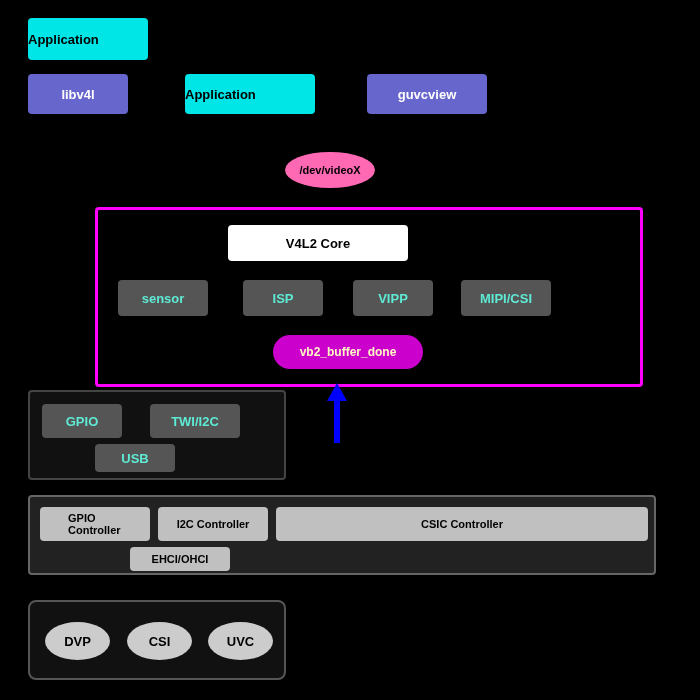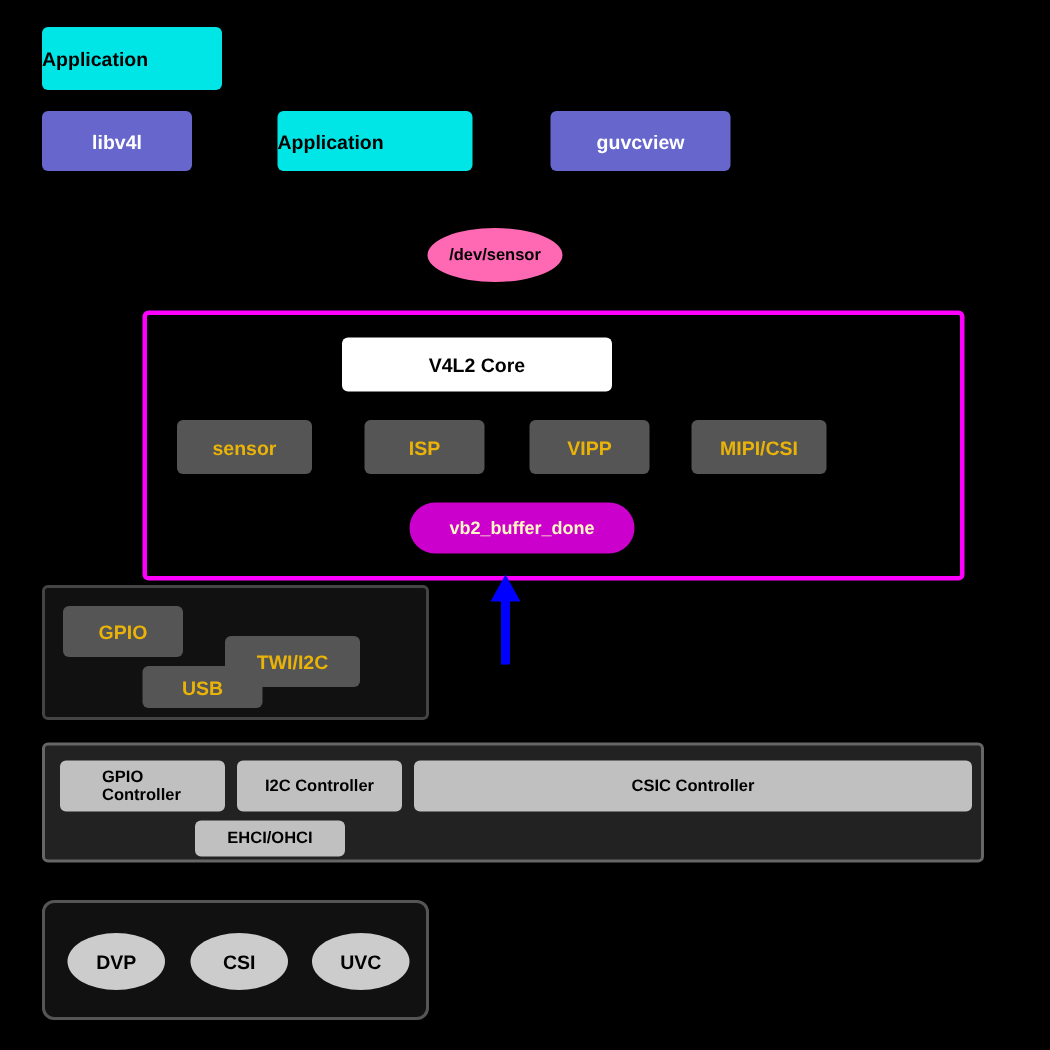--- a/index.html
+++ b/index.html
@@ -44,21 +44,21 @@
       color: #000;
       border-radius: 4px;
       display: flex;
       align-items: center;
       justify-content: center;
       font-weight: bold;
     }
     
     .box-darkgray {
       background: #555;
-      color: #eab308;
+      color: #5eead4;
       border-radius: 4px;
       display: flex;
       align-items: center;
       justify-content: center;
       font-weight: bold;
     }
     
     .box-white {
       background: #fff;
       color: #000;
@@ -128,21 +128,21 @@
     <span>libv4l</span>
   </div>
   <div class="box-cyan" style="position:absolute; left:185px; top:74px; width:130px; height:40px;">
     <span>Application</span>
   </div>
   <div class="box-blue" style="position:absolute; left:367px; top:74px; width:120px; height:40px;">
     <span>guvcview</span>
   </div>
 
   <div class="oval-pink" style="position:absolute; left:285px; top:152px; width:90px; height:36px;">
-    <span>/dev/sensor</span>
+    <span>/dev/videoX</span>
   </div>
 
   <div class="container-magenta" style="left:95px; top:207px; width:548px; height:180px;text-align:center;">
 
     <div class="box-white" style="position:absolute; left:130px; top:15px; width:180px; height:36px;">
       <span>V4L2 Core</span>
     </div>
 
     <div class="box-darkgray" style="position:absolute; left:20px; top:70px; width:90px; height:36px;">
       <span>sensor</span>
@@ -174,21 +174,21 @@
                 border-right:10px solid transparent;
                 border-bottom:18px solid #0000ff;"></div>
   </div>
 
   <div class="container-dark" style="left:28px; top:390px; width:258px; height:90px;">
 
     <div class="box-darkgray" style="position:absolute; left:12px; top:12px; width:80px; height:34px;">
       <span>GPIO</span>
     </div>
 
-    <div class="box-darkgray" style="position:absolute; left:120px; top:12px; width:90px; height:34px;margin-top:20px;">
+    <div class="box-darkgray" style="position:absolute; left:120px; top:12px; width:90px; height:34px;">
       <span>TWI/I2C</span>
     </div>
 
     <div class="box-darkgray" style="position:absolute; left:65px; top:52px; width:80px; height:28px;">
       <span>USB</span>
     </div>
   </div>
 
   <div class="container-medium" style="left:28px; top:495px; width:628px; height:80px;">
 

